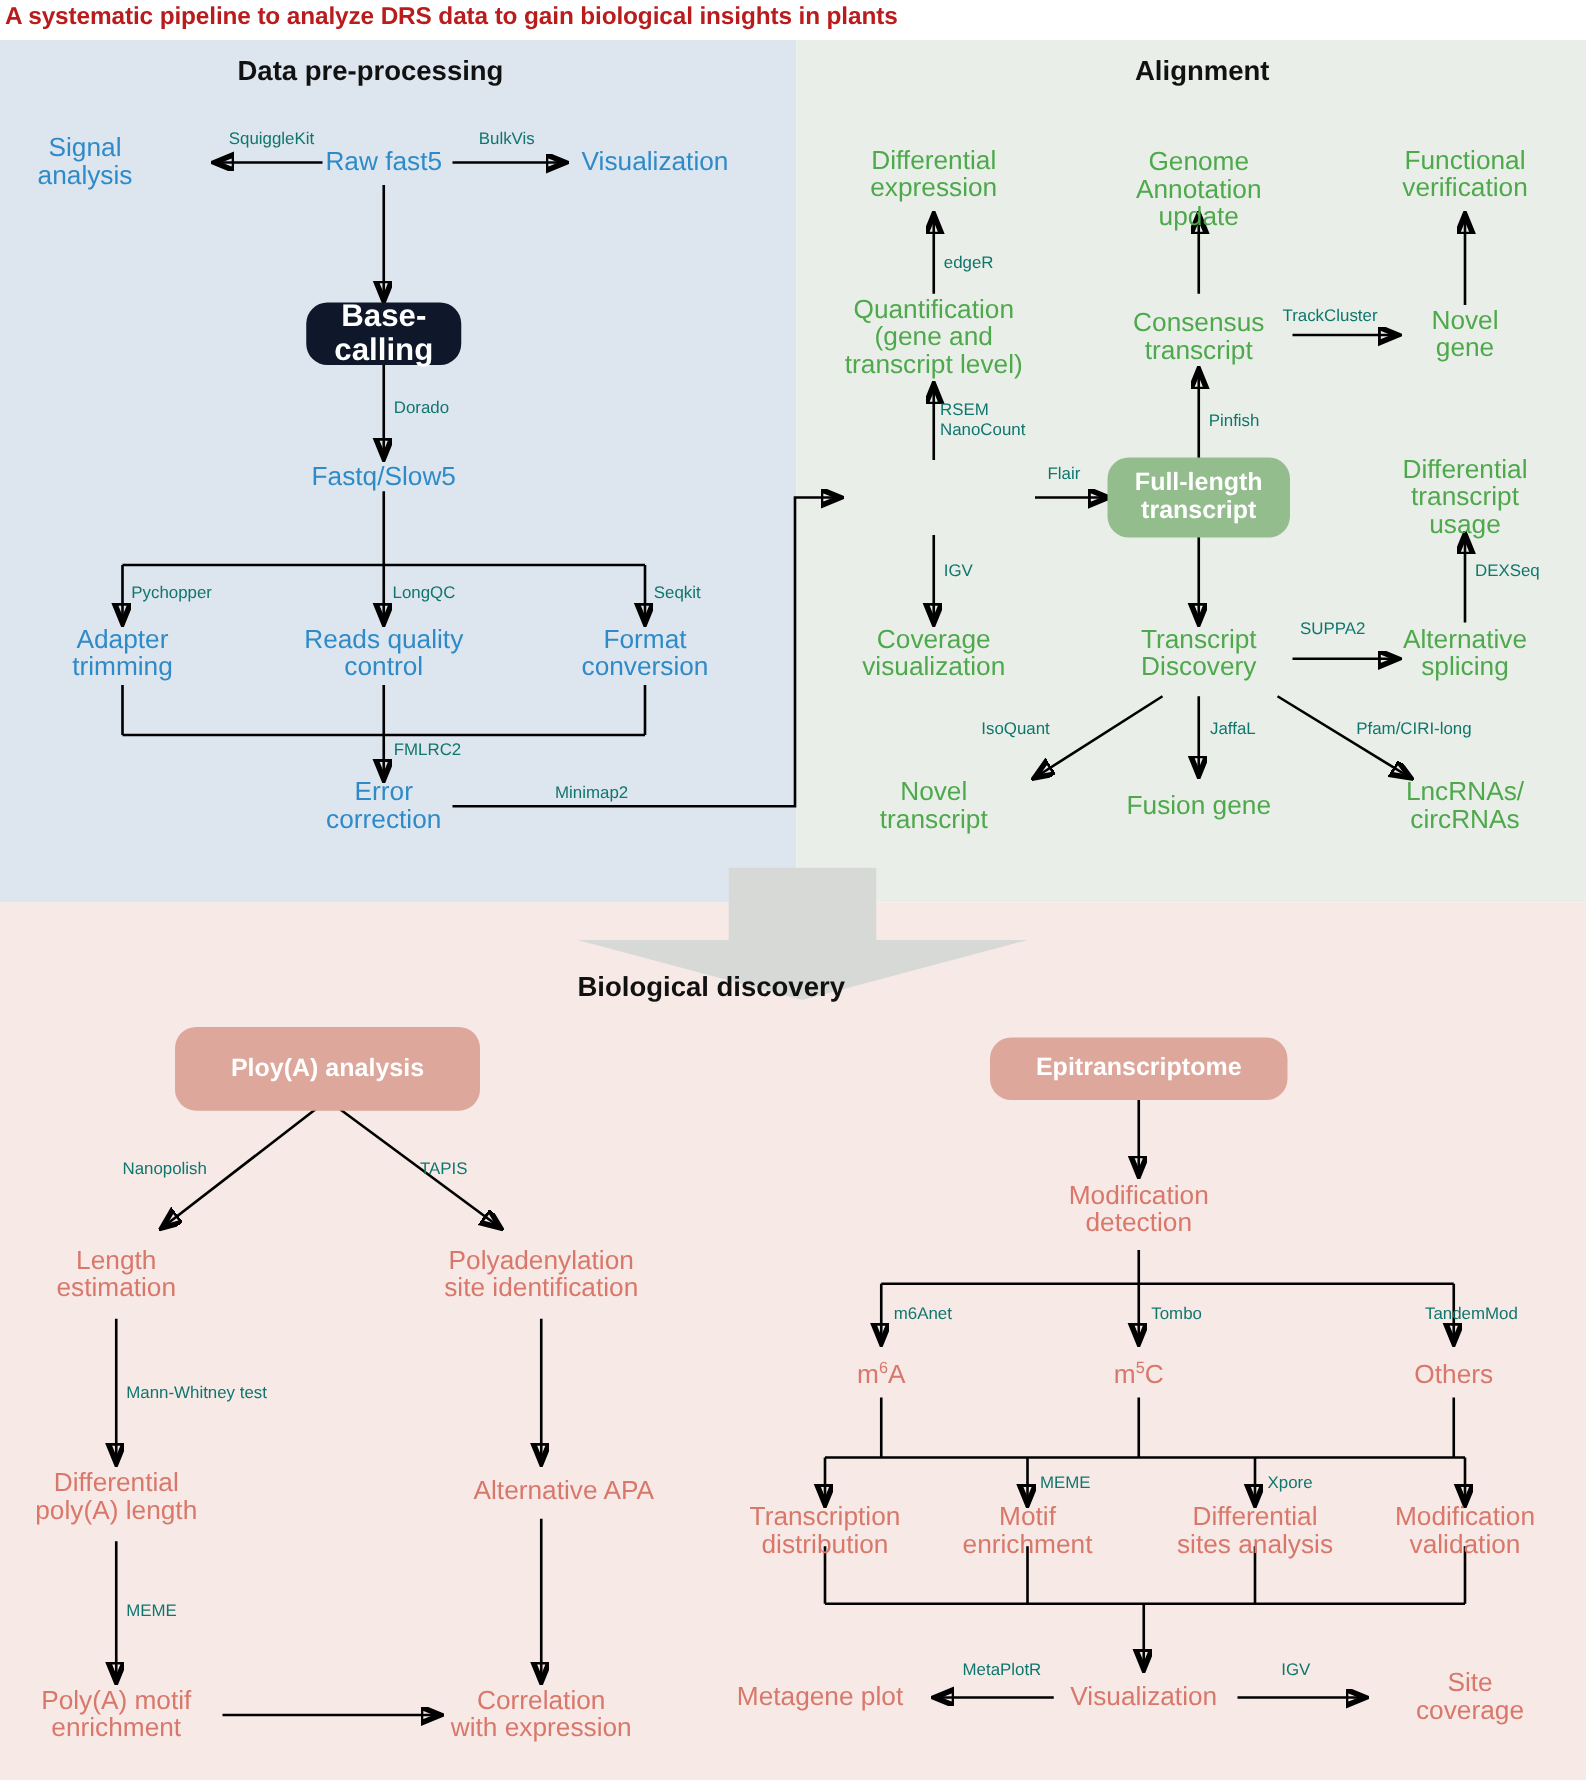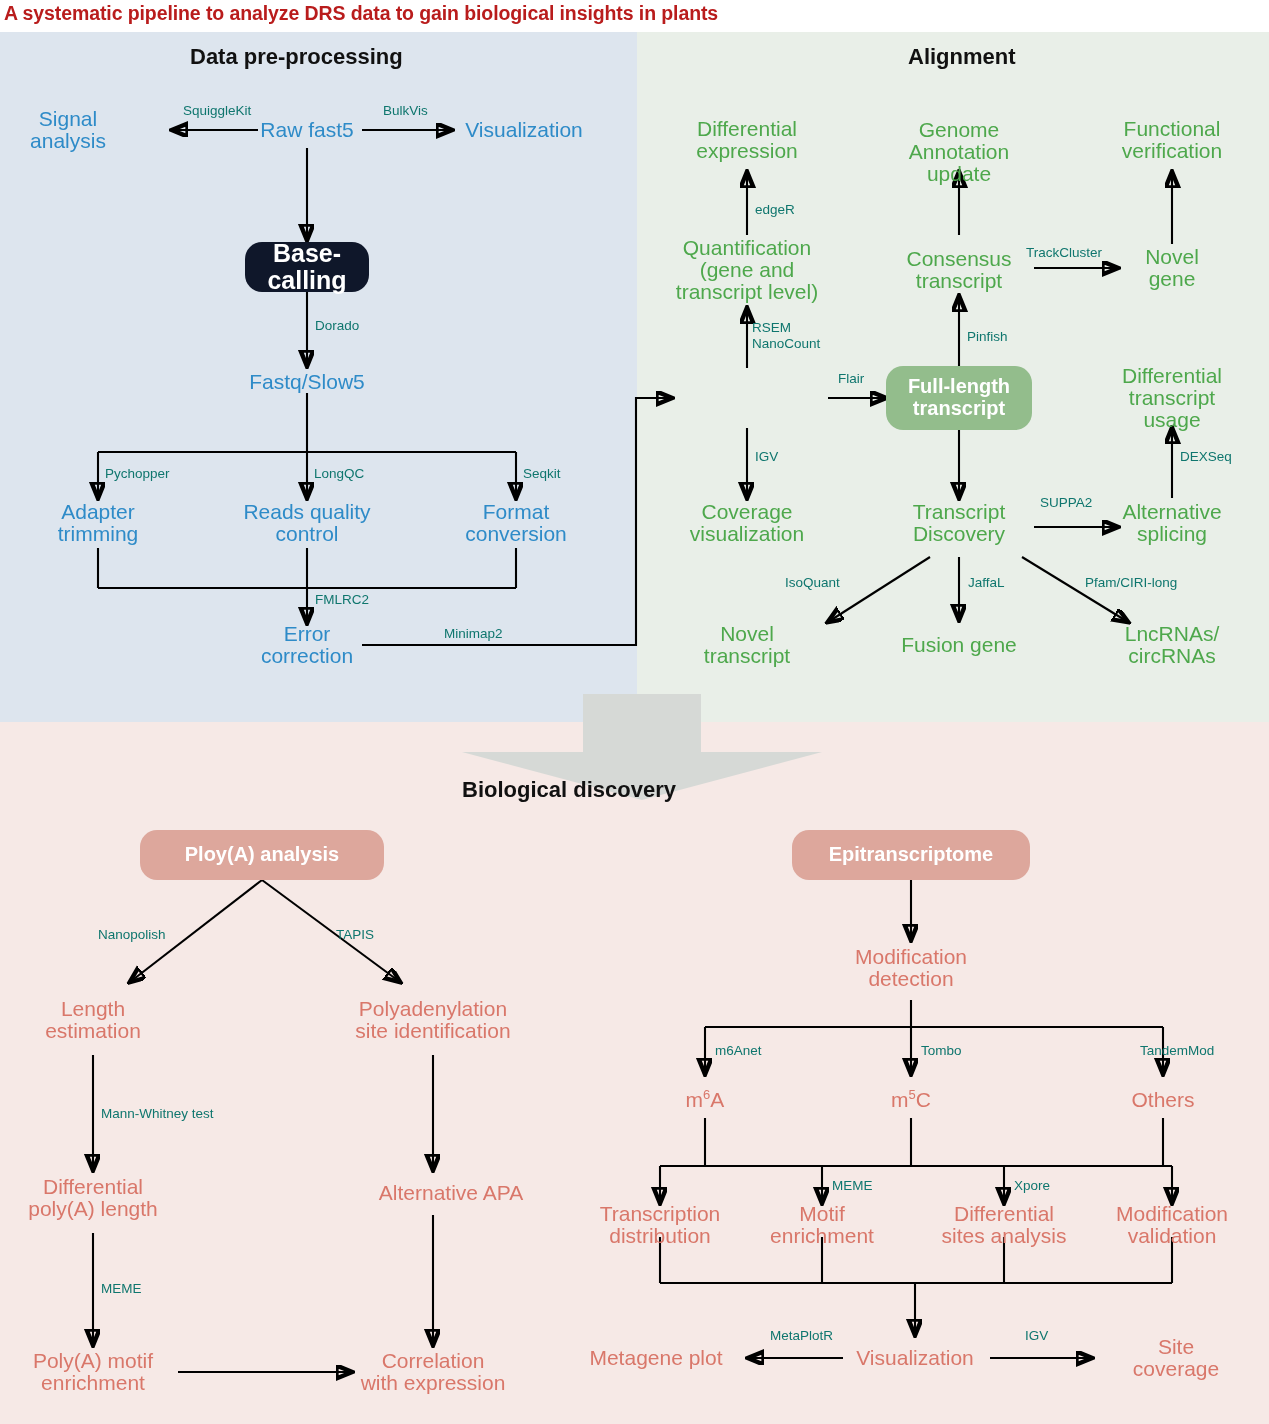--- a/index.html
+++ b/index.html
@@ -265,21 +265,21 @@
   <div class="tool" style="left:1026px; top:245px;">TrackCluster</div>
   <div class="tool" style="left:967px;  top:329px;">Pinfish</div>
   <div class="tool" style="left:838px;  top:371px;">Flair</div>
   <div class="tool" style="left:755px;  top:449px;">IGV</div>
   <div class="tool" style="left:1180px; top:449px;">DEXSeq</div>
   <div class="tool" style="left:1040px; top:495px;">SUPPA2</div>
   <div class="tool" style="left:785px;  top:575px;">IsoQuant</div>
   <div class="tool" style="left:968px;  top:575px;">JaffaL</div>
   <div class="tool" style="left:1085px; top:575px;">Pfam/CIRI-long</div>
 
-  <div class="pill red" style="left:262px; top:855px; width:244px; height:50px;">Ploy(A)  analysis</div>
+  <div class="pill red" style="left:262px; top:855px; width:244px; height:67px;">Ploy(A)  analysis</div>
 
   <div class="node red" style="left:93px;  top:1020px;">Length
 estimation</div>
   <div class="node red" style="left:433px; top:1020px;">Polyadenylation
 site identification</div>
   <div class="node red" style="left:93px;  top:1198px;">Differential
 poly(A) length</div>
   <div class="node red" style="left:433px; top:1193px;margin-left:18px;">Alternative APA</div>
   <div class="node red" style="left:93px;  top:1372px;">Poly(A) motif
 enrichment</div>

